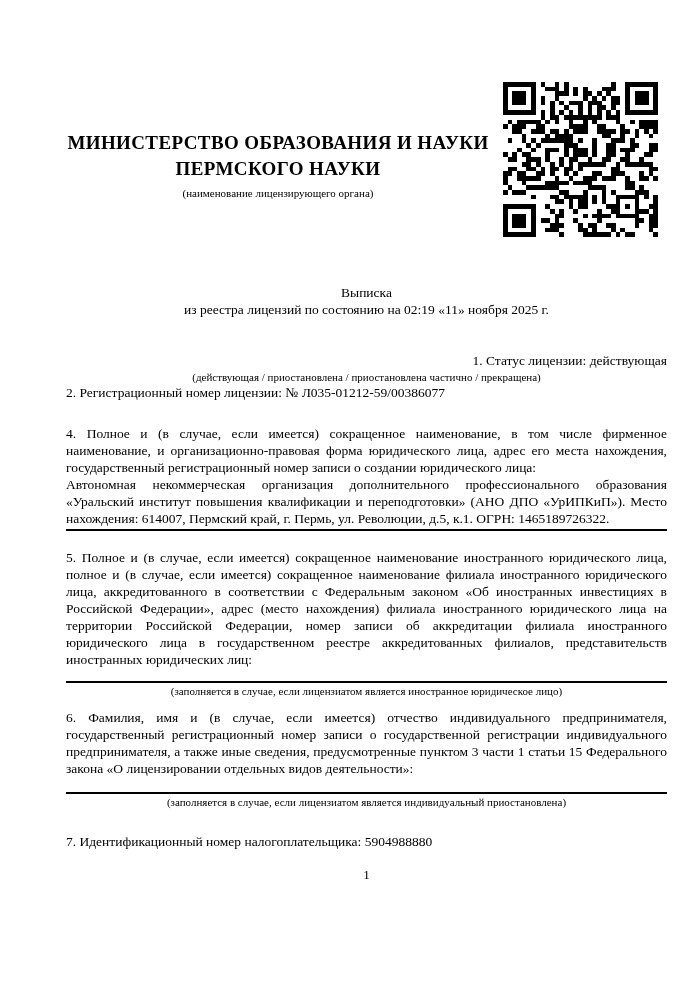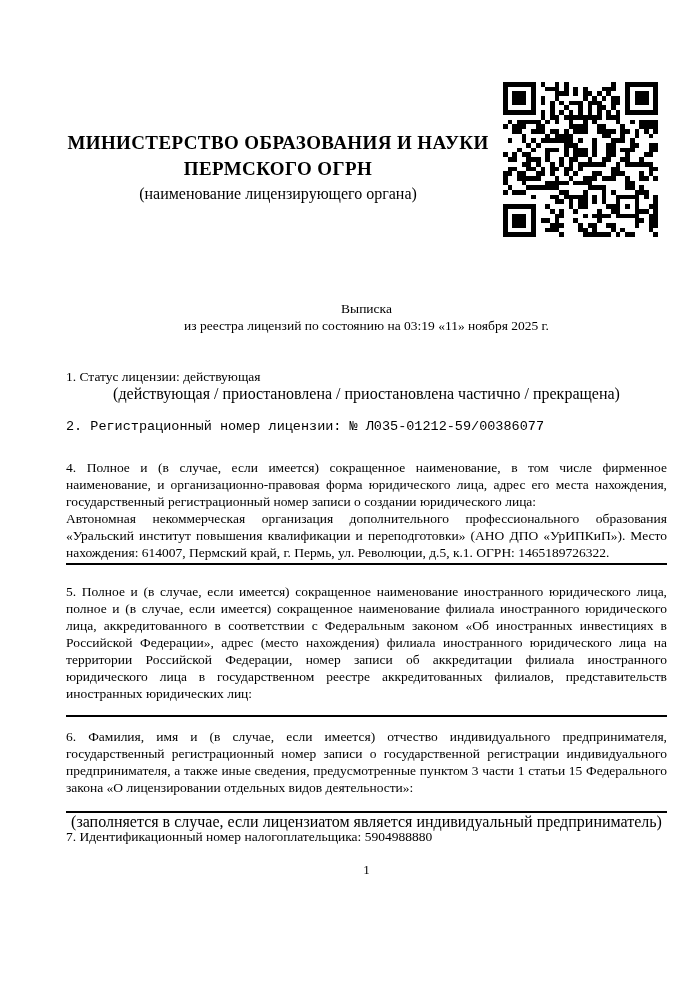--- a/index.html
+++ b/index.html
@@ -23,53 +23,53 @@
     width:424px;
     text-align:center;
   }
   .ministry-line{
     font-weight:bold;
     font-size:19px;
     line-height:26px;
     letter-spacing:0.4px;
   }
   .ministry-caption{
-    font-size:16px;
+    font-size:11px;
     line-height:13px;
     margin-top:5px;
   }
   .content{
     position:absolute;
-    left:66px;top:300px;
+    left:66px;top:284px;
     width:601px;
     font-size:13.5px;
     line-height:17px;
   }
   .title-line{text-align:center;}
   .just{text-align:justify;}
   .caption{
-    font-size:16px;
+    font-size:11px;
     line-height:13px;
     text-align:center;
     margin-top:2px;
   }
   .rule{
     border-top:2px solid #000;
     height:0;width:100%;
   }
-  .mt-item1{margin-top:34px;}
-  .mt-item2{margin-top:18px;font-family:Liberation Mono, monospace;}
+  .mt-item1{margin-top:34px;text-align:right;}
+  .mt-item2{}
   .mt-item3{margin-top:17px;}
   .mt-item4{margin-top:24px;}
   .rule-4{margin-top:2px;}
   .mt-item5{margin-top:18px;font-family:Liberation Serif, serif;}
   .rule-5{margin-top:13px;}
   .mt-item6{margin-top:11px;}
   .rule-6{margin-top:15px;}
-  .mt-item7{}
+  .mt-item7{margin-top:24px;}
   .pagenum{
     text-align:center;
     margin-top:16px;
     font-size:13px;
   }
 </style>
 </head>
 <body>
 
 <div class="page">
@@ -589,45 +589,46 @@
       <rect x="21" y="32" width="1" height="1" fill="#000"></rect>
       <rect x="22" y="32" width="1" height="1" fill="#000"></rect>
       <rect x="24" y="32" width="1" height="1" fill="#000"></rect>
       <rect x="26" y="32" width="1" height="1" fill="#000"></rect>
       <rect x="27" y="32" width="1" height="1" fill="#000"></rect>
       <rect x="32" y="32" width="1" height="1" fill="#000"></rect>
     </svg>
 
   <div class="ministry">
     <div class="ministry-line">МИНИСТЕРСТВО ОБРАЗОВАНИЯ И НАУКИ</div>
-    <div class="ministry-line">ПЕРМСКОГО ОГРН</div>
+    <div class="ministry-line">ПЕРМСКОГО НАУКИ</div>
     <div class="ministry-caption">(наименование лицензирующего органа)</div>
   </div>
 
   <div class="content">
 
     <div class="title-line">Выписка</div>
-    <div class="title-line">из реестра лицензий по состоянию на 03:19 «11» ноября 2025 г.</div>
+    <div class="title-line">из реестра лицензий по состоянию на 02:19 «11» ноября 2025 г.</div>
 
     <div class="mt-item1">1. Статус лицензии: действующая</div>
     <div class="caption">(действующая / приостановлена / приостановлена частично / прекращена)</div>
 
     <div class="mt-item2">2. Регистрационный номер лицензии: № Л035-01212-59/00386077</div>
 
 
     <div class="just mt-item4">4. Полное и (в случае, если имеется) сокращенное наименование, в том числе фирменное наименование, и организационно-правовая форма юридического лица, адрес его места нахождения, государственный регистрационный номер записи о создании юридического лица:</div>
     <div class="just">Автономная некоммерческая организация дополнительного профессионального образования «Уральский институт повышения квалификации и переподготовки» (АНО ДПО «УрИПКиП»). Место нахождения: 614007, Пермский край, г. Пермь, ул. Революции, д.5, к.1. ОГРН: 1465189726322.</div>
     <div class="rule rule-4"></div>
 
     <div class="just mt-item5">5. Полное и (в случае, если имеется) сокращенное наименование иностранного юридического лица, полное и (в случае, если имеется) сокращенное наименование филиала иностранного юридического лица, аккредитованного в соответствии с Федеральным законом «Об иностранных инвестициях в Российской Федерации», адрес (место нахождения) филиала иностранного юридического лица на территории Российской Федерации, номер записи об аккредитации филиала иностранного юридического лица в государственном реестре аккредитованных филиалов, представительств иностранных юридических лиц:</div>
     <div class="rule rule-5"></div>
+    <div class="caption">(заполняется в случае, если лицензиатом является иностранное юридическое лицо)</div>
 
     <div class="just mt-item6">6. Фамилия, имя и (в случае, если имеется) отчество индивидуального предпринимателя, государственный регистрационный номер записи о государственной регистрации индивидуального предпринимателя, а также иные сведения, предусмотренные пунктом 3 части 1 статьи 15 Федерального закона «О лицензировании отдельных видов деятельности»:</div>
     <div class="rule rule-6"></div>
-    <div class="caption">(заполняется в случае, если лицензиатом является индивидуальный предприниматель)</div>
+    <div class="caption">(заполняется в случае, если лицензиатом является индивидуальный приостановлена)</div>
 
     <div class="mt-item7">7. Идентификационный номер налогоплательщика: 5904988880</div>
 
     <div class="pagenum">1</div>
 
   </div>
 
 </div>
 
 </body></html>

